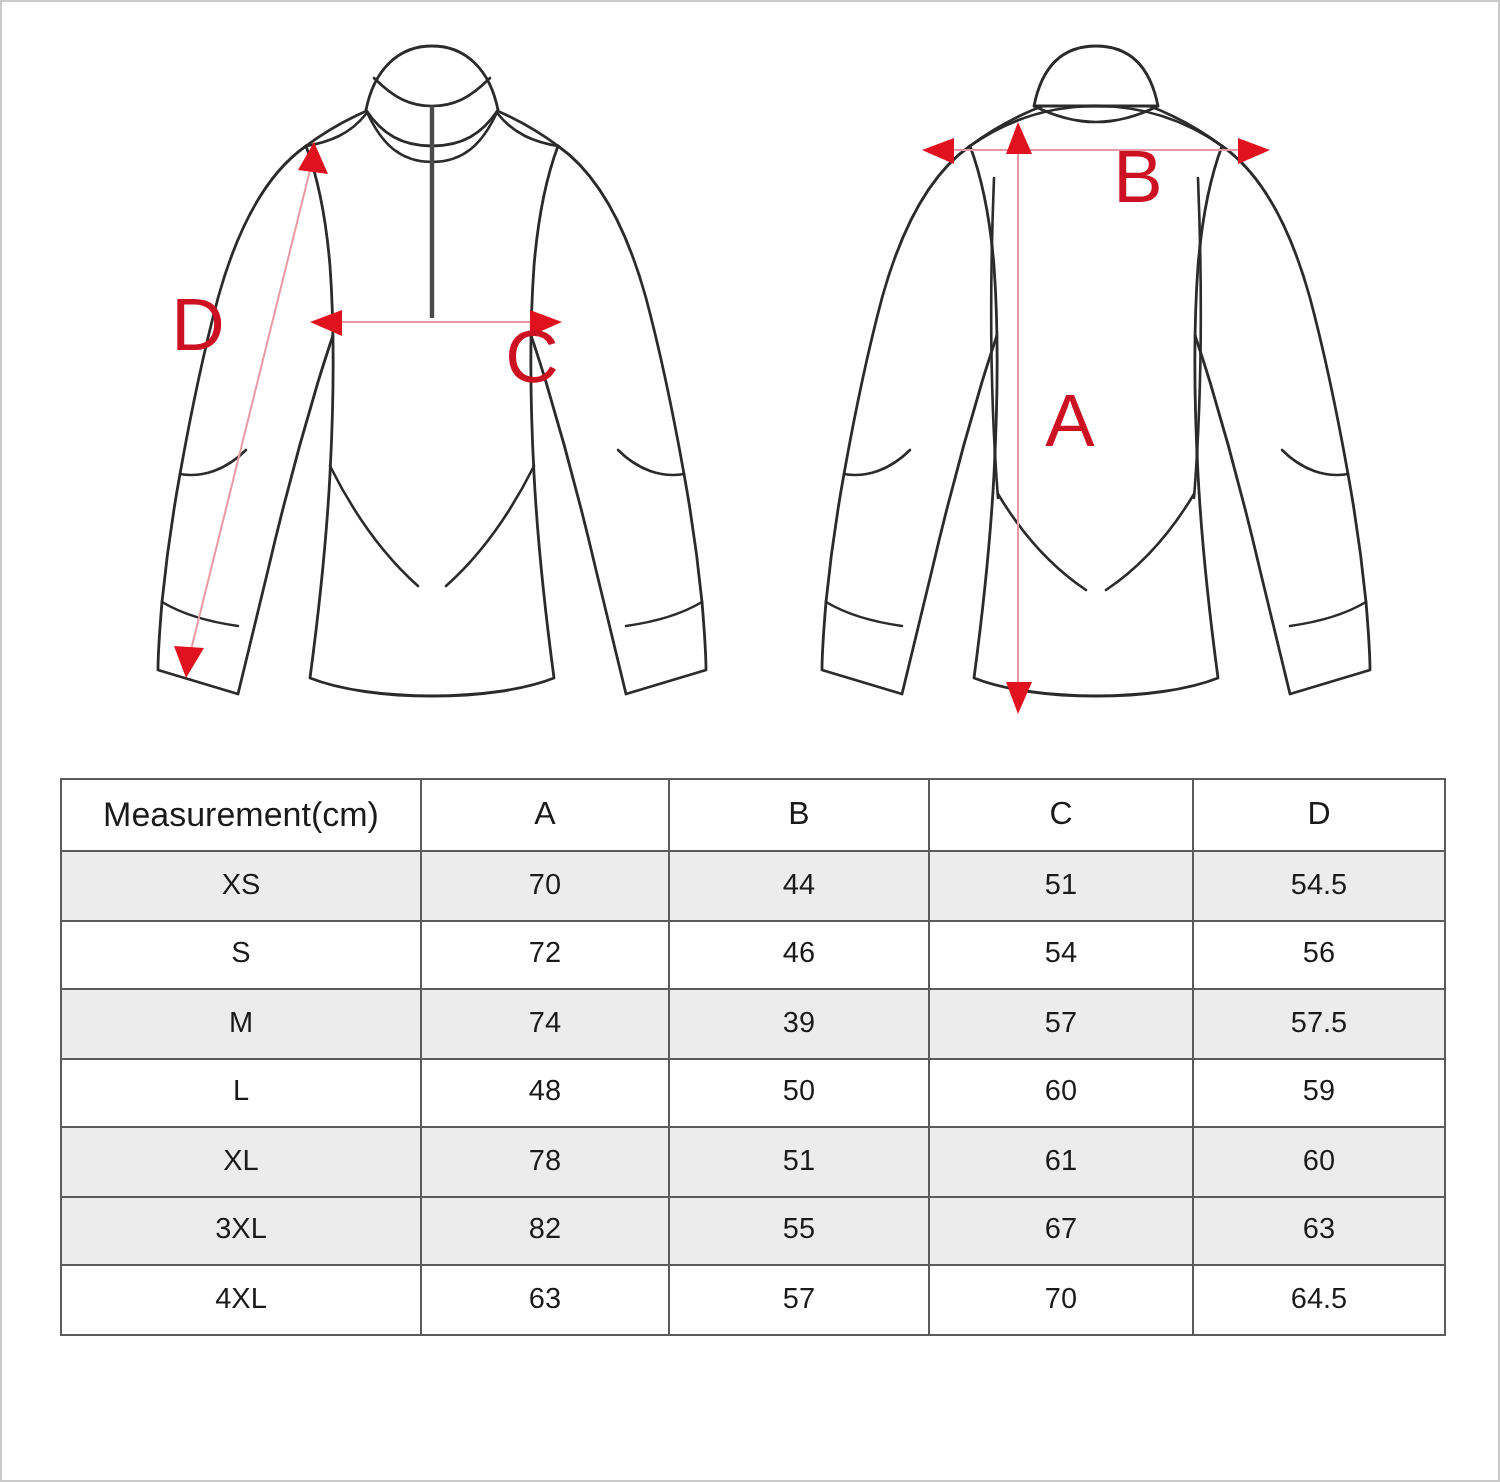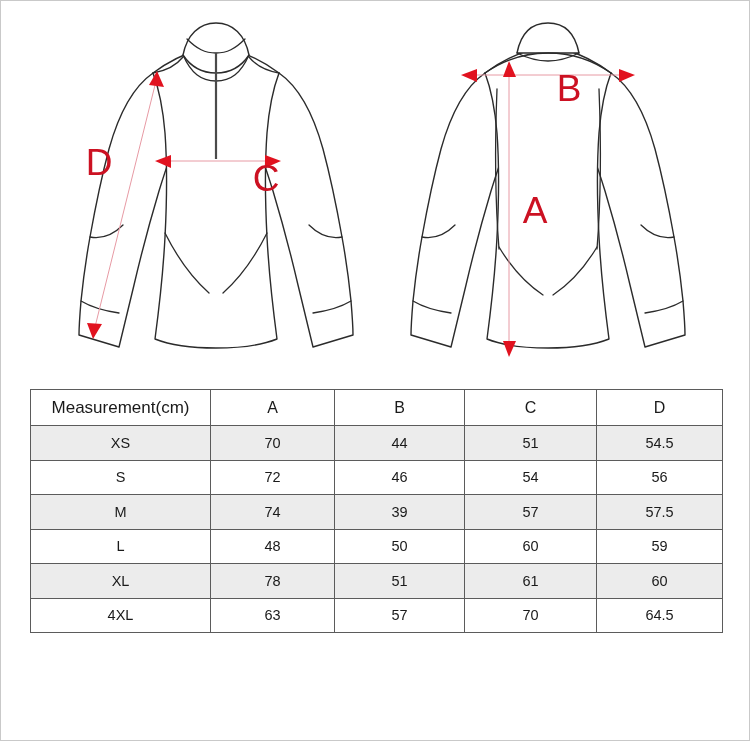--- a/index.html
+++ b/index.html
@@ -271,20 +271,27 @@
           <td>60</td>
           <td>59</td>
         </tr>
         <tr class="row-shaded">
           <td>XL</td>
           <td>78</td>
           <td>51</td>
           <td>61</td>
           <td>60</td>
         </tr>
+        <tr class="row-shaded">
+          <td>3XL</td>
+          <td>82</td>
+          <td>55</td>
+          <td>67</td>
+          <td>63</td>
+        </tr>
         <tr class="row-plain">
           <td>4XL</td>
           <td>63</td>
           <td>57</td>
           <td>70</td>
           <td>64.5</td>
         </tr>
       </tbody>
     </table>
   </div>

